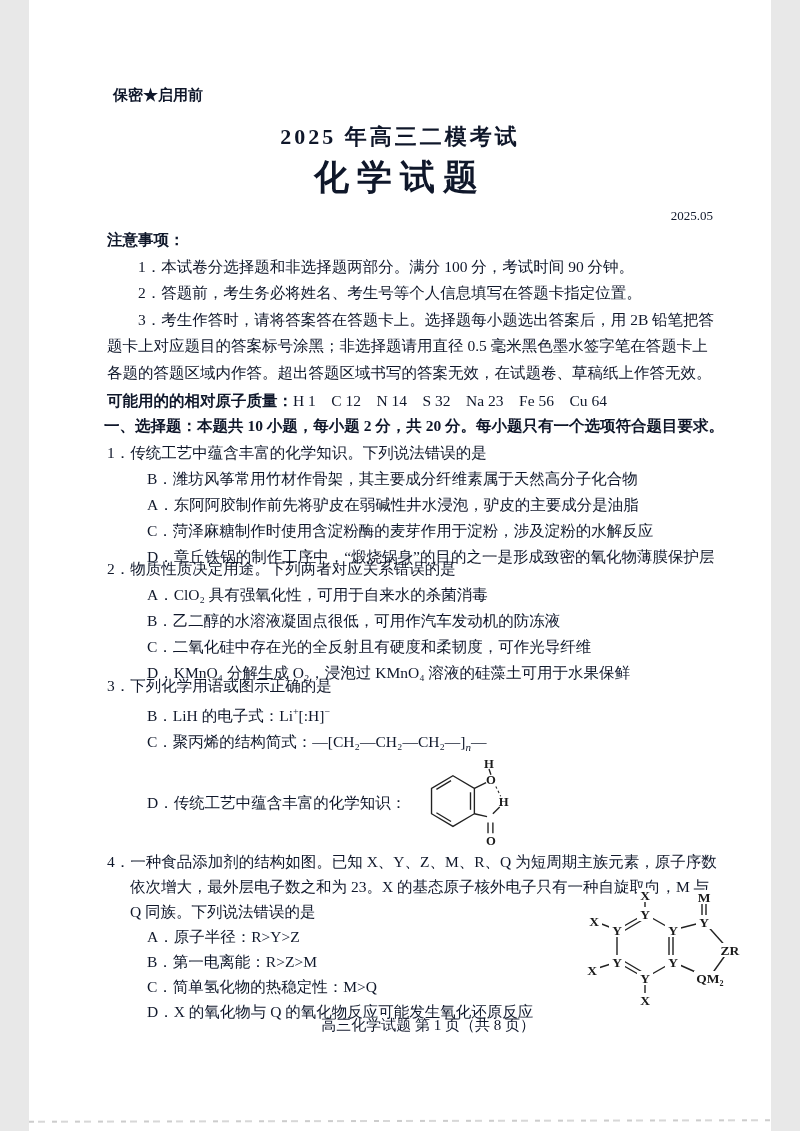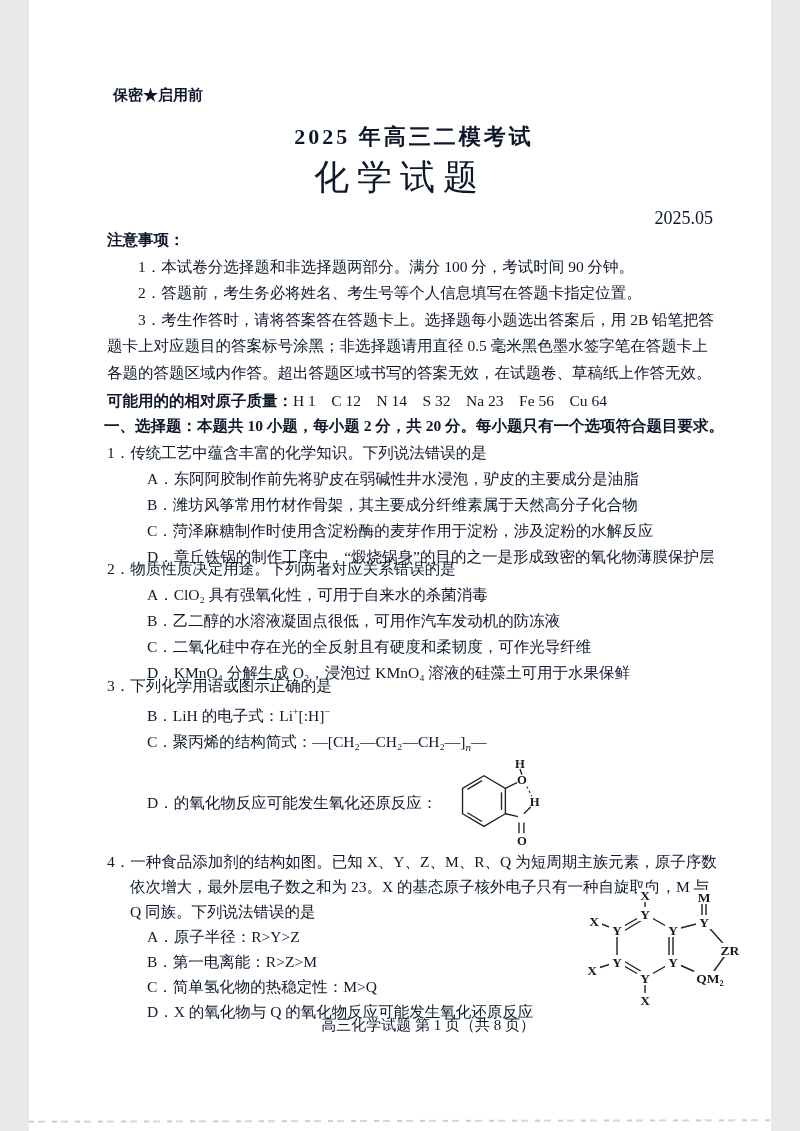--- a/index.html
+++ b/index.html
@@ -5,23 +5,23 @@
   html,body{margin:0;padding:0;background:#e8e8e8;}
   .page{
     position:relative;width:742px;height:1131px;margin:0 auto;background:#ffffff;
     font-family:"Liberation Serif","DejaVu Serif",serif;color:#0f172a;
     font-size:15.5px;overflow:hidden;
   }
   .abs{position:absolute;}
   .bold{font-weight:bold;}
   p{margin:0;}
   .secrecy{left:84px;top:86px;font-size:15px;font-weight:bold;}
-  .title1{left:0;top:122px;width:100%;text-align:center;font-size:22px;font-weight:bold;letter-spacing:3px;padding-left:14px;}
-  .title2{left:0;top:154px;width:100%;text-align:center;font-size:35px;font-weight:normal;letter-spacing:8px;}
-  .date{right:58px;top:208px;font-size:18px;}
+  .title1{left:0;top:122px;width:100%;text-align:center;font-size:22px;font-weight:bold;letter-spacing:3px;}
+  .title2{left:0;top:154px;width:100%;text-align:center;font-size:35px;font-weight:bold;letter-spacing:8px;}
+  .date{right:58px;top:208px;font-size:13px;}
   .notice{left:78px;right:52px;top:227px;line-height:26.5px;}
   .notice .indent{text-indent:2em;}
   .masses{left:78px;right:40px;top:388px;line-height:26px;}
   .section{left:75px;right:12px;top:413px;line-height:26px;font-weight:bold;}
   .qblock{left:78px;right:46px;line-height:26px;}
   .q1{top:440px;}
   .q2{top:556px;}
   .q3{top:673px;}
   .q4{top:849px;right:50px;line-height:25px;}
   .stem{padding-left:23px;text-indent:-23px;}
@@ -59,22 +59,22 @@
   </div>
 
   <div class="abs masses">
     <span class="bold">可能用的的相对原子质量：</span><span>H 1　C 12　N 14　S 32　Na 23　Fe 56　Cu 64</span>
   </div>
 
   <div class="abs section">一、选择题：本题共 10 小题，每小题 2 分，共 20 分。每小题只有一个选项符合题目要求。</div>
 
   <div class="abs qblock q1">
     <p class="stem">1．传统工艺中蕴含丰富的化学知识。下列说法错误的是</p>
+    <p class="opt">B．潍坊风筝常用竹材作骨架，其主要成分纤维素属于天然高分子化合物</p>
     <p class="opt">A．东阿阿胶制作前先将驴皮在弱碱性井水浸泡，驴皮的主要成分是油脂</p>
-    <p class="opt">B．潍坊风筝常用竹材作骨架，其主要成分纤维素属于天然高分子化合物</p>
     <p class="opt">C．菏泽麻糖制作时使用含淀粉酶的麦芽作用于淀粉，涉及淀粉的水解反应</p>
     <p class="opt">D．章丘铁锅的制作工序中，“煅烧锅身”的目的之一是形成致密的氧化物薄膜保护层</p>
   </div>
 
   <div class="abs qblock q2">
     <p class="stem">2．物质性质决定用途。下列两者对应关系错误的是</p>
     <p class="opt">A．ClO₂ 具有强氧化性，可用于自来水的杀菌消毒</p>
     <p class="opt">B．乙二醇的水溶液凝固点很低，可用作汽车发动机的防冻液</p>
     <p class="opt">C．二氧化硅中存在光的全反射且有硬度和柔韧度，可作光导纤维</p>
     <p class="opt">D．KMnO₄ 分解生成 O₂，浸泡过 KMnO₄ 溶液的硅藻土可用于水果保鲜</p>
@@ -86,21 +86,21 @@
 
     <p class="opt">
       <span>B．LiH 的电子式：</span><span><span>Li</span><sup>+</sup><span>[:H]</span><sup>−</sup></span>
     </p>
 
     <p class="opt">
       <span>C．聚丙烯的结构简式：</span><span class="poly"><span>—[</span><span>CH₂—CH₂—CH₂</span><span>—]</span><sub class="sub-n">n</sub><span>—</span></span>
     </p>
 
     <div class="d-row">
-      <span>D．的氧化物反应可能发生氧化还原反应：</span>
+      <span>D．传统工艺中蕴含丰富的化学知识：</span>
       <svg width="112" height="90" viewBox="0 0 115 92">
         <g stroke="#222" stroke-width="1.4" fill="none">
           <polygon points="40,18 62,31 62,57 40,70 18,57 18,31"></polygon>
           <line x1="58" y1="35" x2="58" y2="53"></line>
           <line x1="38" y1="65" x2="23" y2="56"></line>
           <line x1="23" y1="32" x2="38" y2="23"></line>
           <line x1="62" y1="31" x2="74" y2="25"></line>
           <line x1="79" y1="17" x2="77" y2="11"></line>
           <line x1="84" y1="29" x2="89" y2="39" stroke-dasharray="2.5,2.5" stroke-width="1.1"></line>
           <line x1="88" y1="50" x2="81" y2="57"></line>

